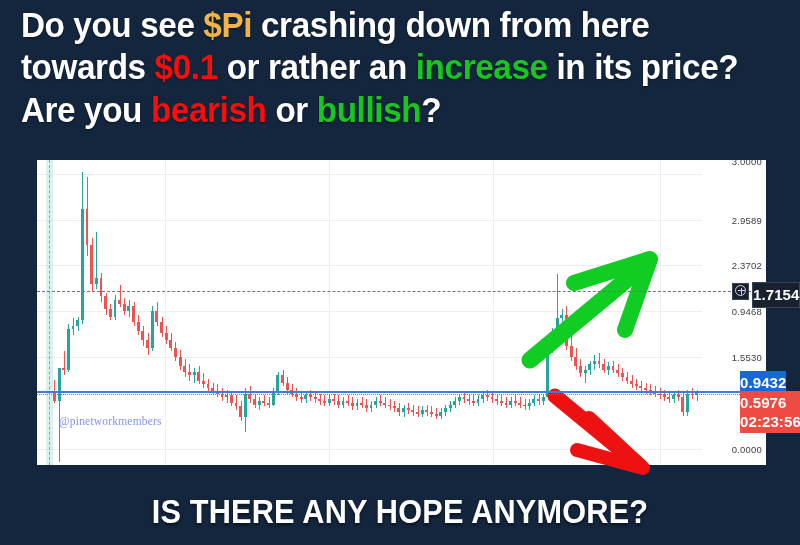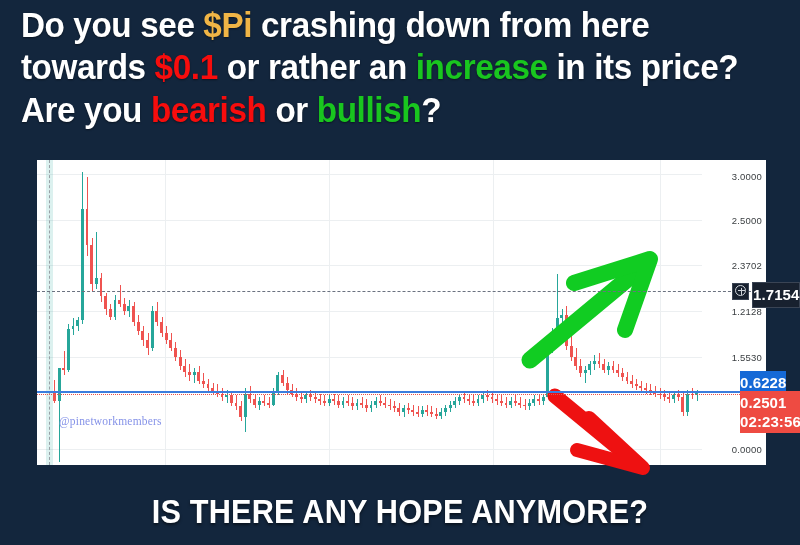--- a/index.html
+++ b/index.html
@@ -730,24 +730,24 @@
         <div class="candle">
           <div class="wick" style="left: 655.134px; top: 228.063px; height: 10.991px; background: rgb(239, 83, 80);"></div>
           <div class="body" style="left: 653.691px; width: 2.8859px; top: 233.559px; height: 1.83183px; background: rgb(239, 83, 80);"></div>
         </div>
         <div class="candle">
           <div class="wick" style="left: 659.788px; top: 229.895px; height: 10.991px; background: rgb(38, 166, 154);"></div>
           <div class="body" style="left: 658.345px; width: 2.8859px; top: 231.727px; height: 3.66366px; background: rgb(38, 166, 154);"></div>
         </div>
       </div>
     <div id="axis">
-        <div class="axis-label" style="top: 16px;">3.0000</div>
-        <div class="axis-label" style="top: 59.5345px;">2.5000</div>
+        <div class="axis-label" style="top: 1px;">3.0000</div>
+        <div class="axis-label" style="top: 59.5345px;">2.9589</div>
         <div class="axis-label" style="top: 105.33px;">2.3702</div>
-        <div class="axis-label" style="top: 151.126px;">1.2128</div>
+        <div class="axis-label" style="top: 151.126px;">0.9468</div>
         <div class="axis-label" style="top: 196.922px;">1.5530</div>
         <div class="axis-label" style="top: 288.514px;">0.0000</div>
       </div>
     <div id="overlays"></div>
     <div id="watermark">@pinetworkmembers</div>
   </div>
 
   <svg id="arrows" viewBox="0 0 800 545">
     <g>
       <path id="arrow-green-shaft" d="M530,360 L648,262" stroke="#11cc22" stroke-width="17" stroke-linecap="round" fill="none"></path>
@@ -758,18 +758,18 @@
       <path id="arrow-red-head" d="M589,418 L643,468 L577,450" stroke="#ee1111" stroke-width="14" stroke-linecap="round" stroke-linejoin="round" fill="none"></path>
     </g>
   </svg>
 
   <div class="caption">IS THERE ANY HOPE ANYMORE?</div>
 <div class="hline-dashed" style="top: 291.397px; position: absolute; left: 37px; width: 729px;"></div>
     <div class="hline-blue" style="top: 391.47px; position: absolute; left: 37px; width: 729px;"></div>
     <div class="hline-red-dot" style="top: 393.778px; position: absolute; left: 37px; width: 729px;"></div>
     <div class="plus-btn" style="left: 732px; top: 282.897px;"><span></span></div>
     <div class="badge badge-dark" style="left: 752px; top: 282.397px;">1.7154</div>
-    <div class="badge badge-blue" style="left: 740px; top: 371.47px;">0.6228</div>
+    <div class="badge badge-blue" style="left: 740px; top: 371.47px;">0.9432</div>
     <div class="badge badge-red" style="left: 740px; top: 390.778px;">
-      <div>0.2501</div>
+      <div>0.5976</div>
       <div>02:23:56</div>
     </div>
   </div>
 
 </body></html>

